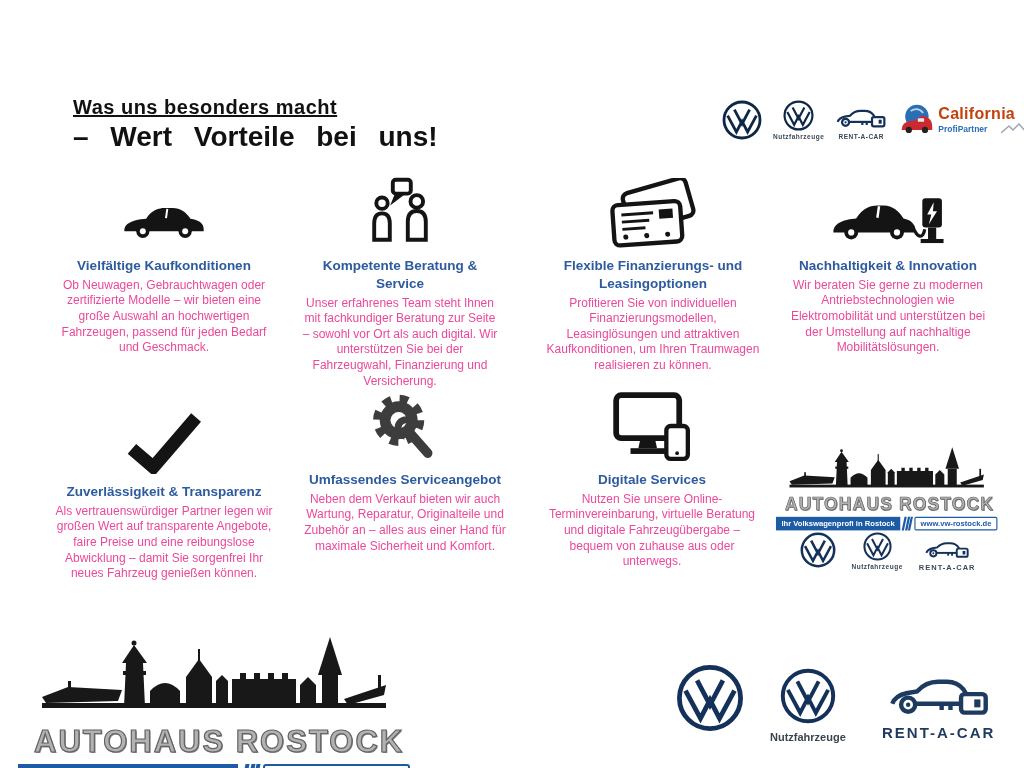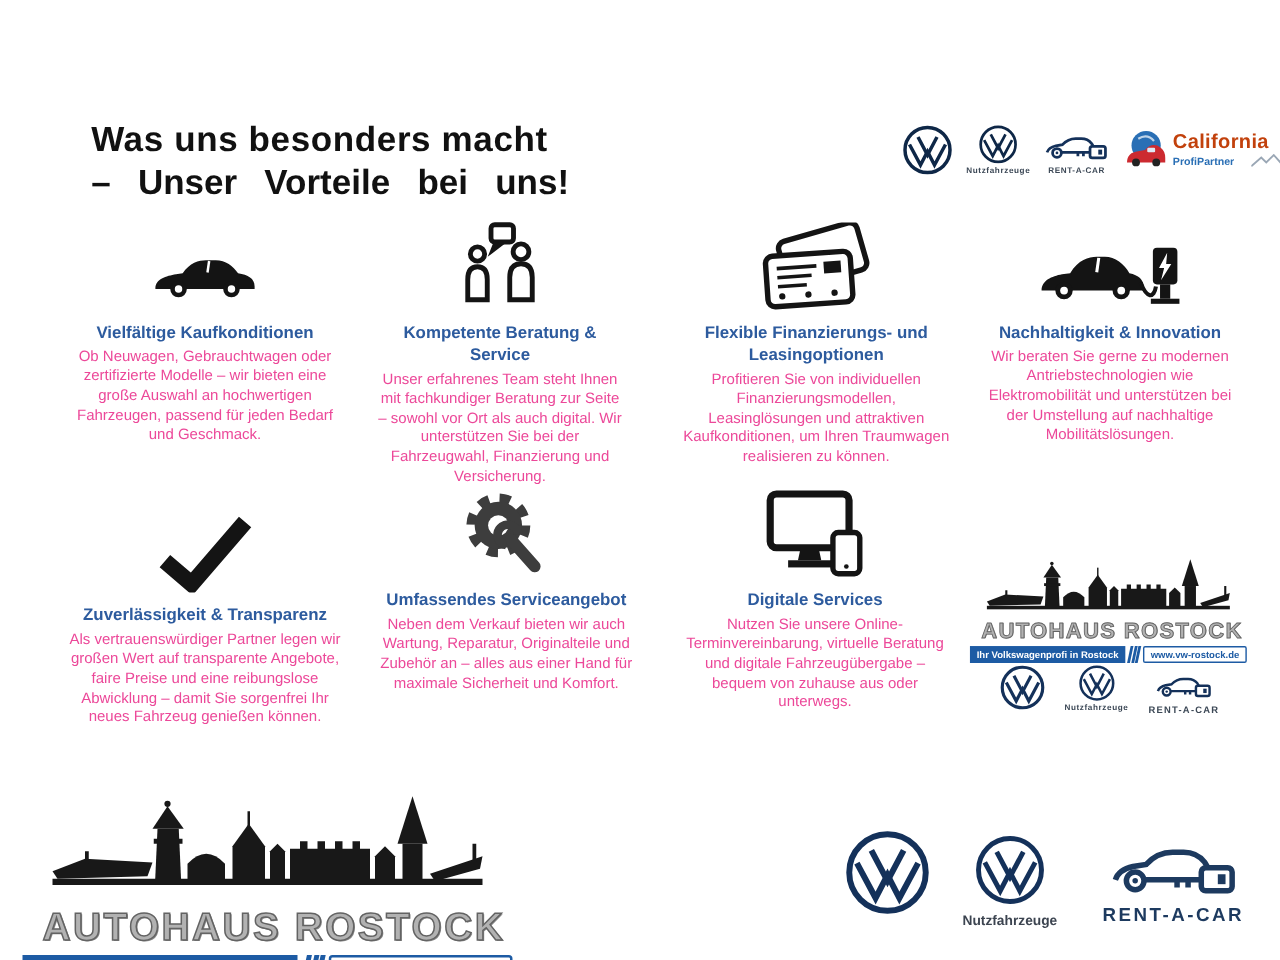--- a/index.html
+++ b/index.html
@@ -1,21 +1,21 @@
 <!DOCTYPE html>
 <html><head>
 <meta charset="utf-8">
 <style>
   * { box-sizing: border-box; margin: 0; padding: 0; }
   html,body { width:1024px; height:768px; background:#fff; font-family:"Liberation Sans", sans-serif; }
   .page { position:relative; width:1024px; height:768px; background:#fff; overflow:hidden; }
 
   
   .title { position:absolute; left:73px; top:96px; color:#111; font-weight:bold; }
-  .title .l1 { font-size:28px; letter-spacing:0.5px; line-height:1.15; }
+  .title .l1 { font-size:20px; letter-spacing:0.5px; line-height:1.15;text-decoration:underline; }
   .title .l2 { font-size:28px; word-spacing:14px; line-height:1.25; }
 
   .partner-strip { position:absolute; left:722px; top:100px; width:262px; display:flex; align-items:flex-start; gap:11px; }
   .partner-item { display:flex; flex-direction:column; align-items:center; }
   .mini-label { font-size:6.5px; font-weight:bold; color:#3c4856; letter-spacing:0.5px; margin-top:2px; white-space:nowrap; }
   .cal { display:flex; align-items:center; gap:4px; margin-top:2px; }
   .cal-text { display:flex; flex-direction:column; }
   .cal-name { font-size:16px; color:#c2410c; font-weight:bold; letter-spacing:0.3px; }
   .cal-sub-row { display:flex; align-items:center; gap:14px; }
   .cal-sub { font-size:8.5px; font-weight:bold; color:#2a6fb5; }
@@ -98,21 +98,21 @@
       <rect x="340" y="44" width="3" height="14"></rect>
       <rect x="4" y="72" width="344" height="5"></rect>
     </g>
   </defs>
 </svg>
 
 <div class="page">
 
   <div class="title">
     <div class="l1">Was uns besonders macht</div>
-    <div class="l2">– Unser Vorteile bei uns!</div>
+    <div class="l2">– Wert Vorteile bei uns!</div>
   </div>
 
   <div class="partner-strip">
     <div class="partner-item">
       <svg width="40" height="40" viewBox="0 0 100 100" style="color:#0e2747">
           <use href="#vw-roundel"></use>
         </svg>
     </div>
     <div class="partner-item">
       <svg width="31" height="31" viewBox="0 0 100 100" style="color:#0e2747">

